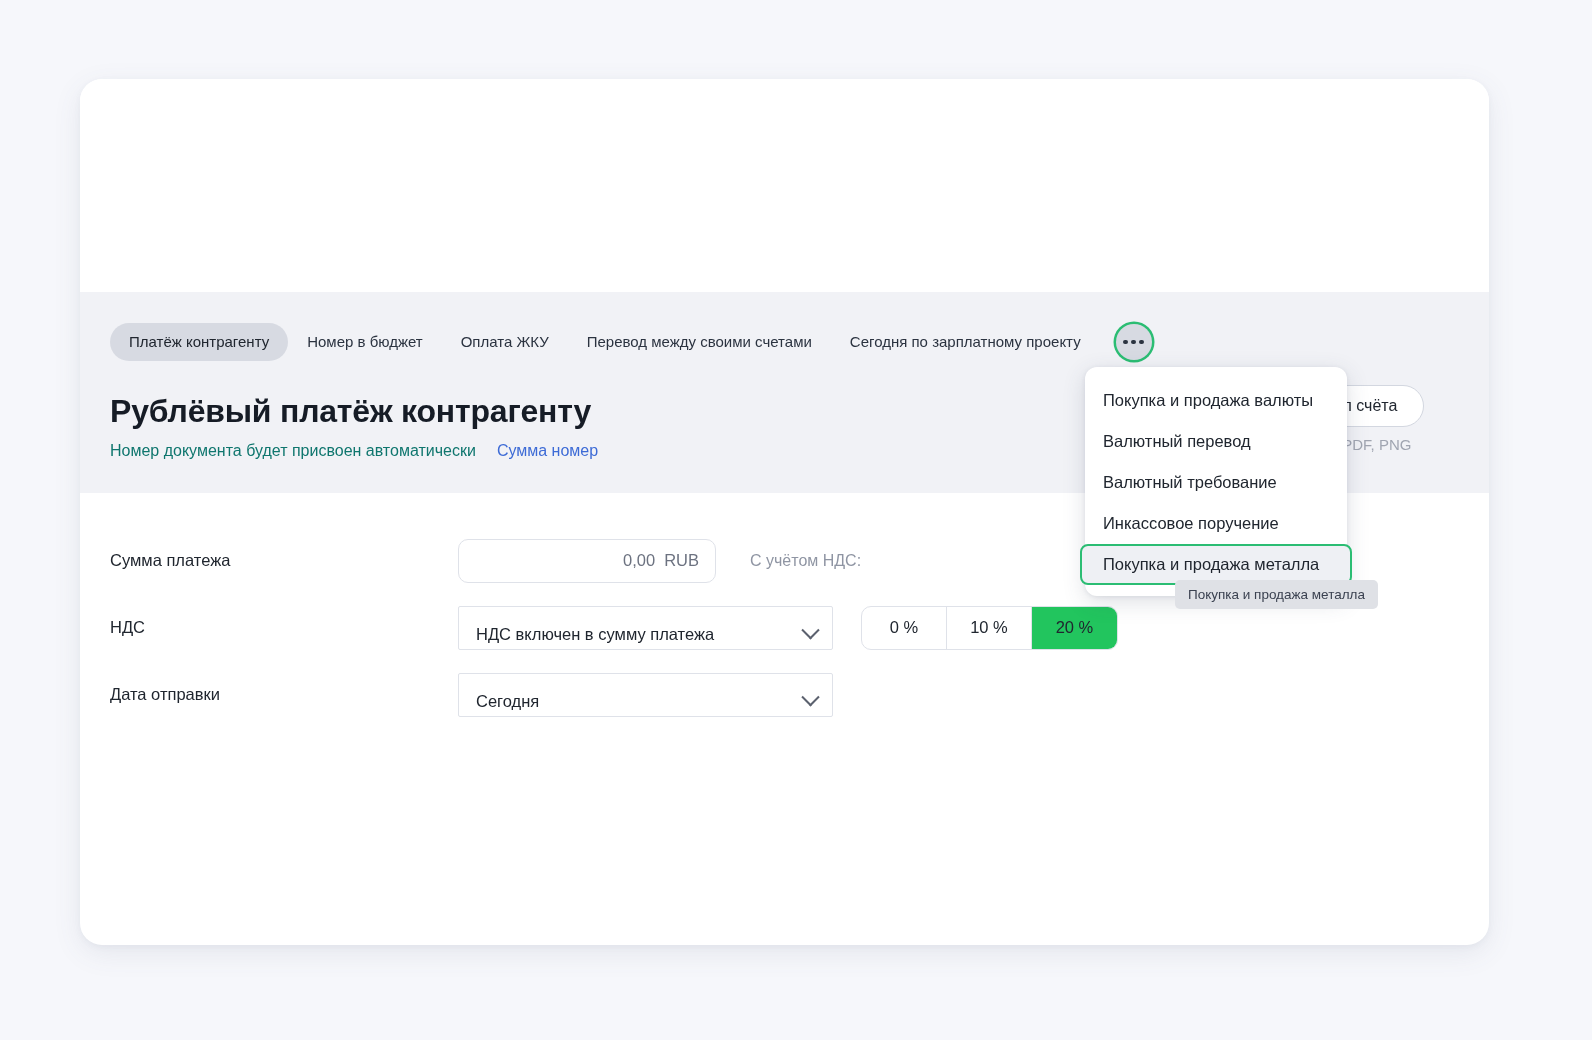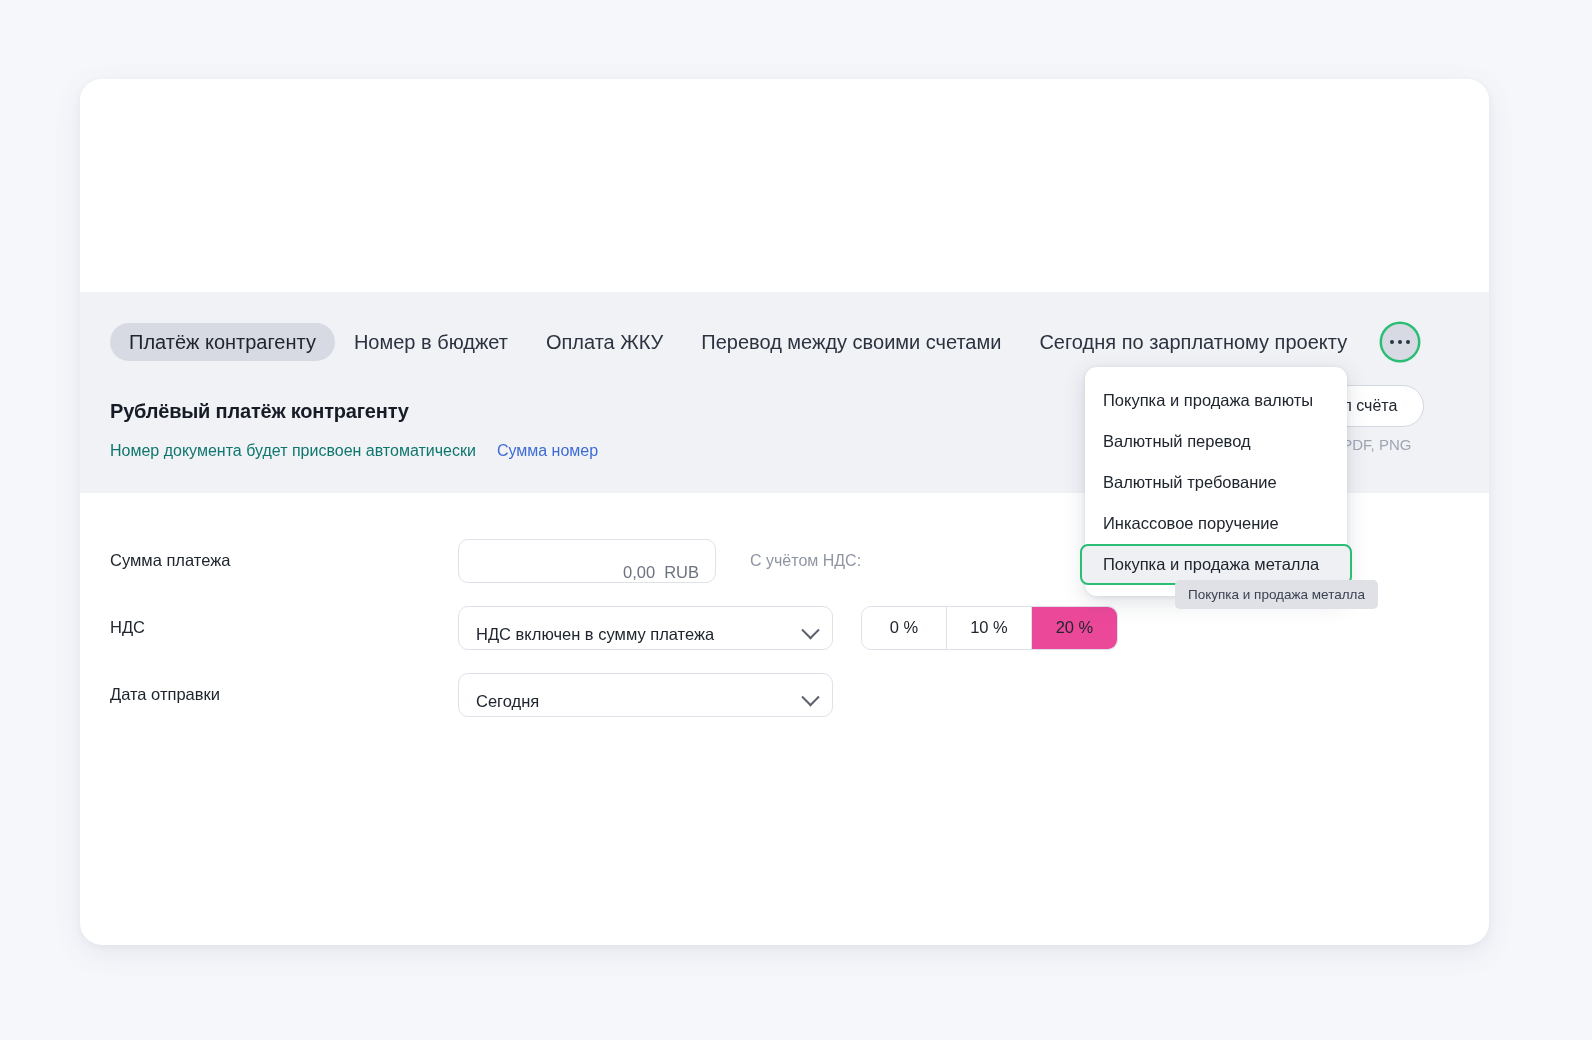--- a/index.html
+++ b/index.html
@@ -50,21 +50,21 @@
 
   
   .tabs {
     display: flex;
     align-items: center;
     padding: 26px 30px 0 30px;
     height: 74px;
     gap: 0px;
   }
   .tab {
-    font-size: 20px;
+    font-size: 15px;
     color: #2b3340;
     padding: 8px 19px;
     border-radius: 20px;
     white-space: nowrap;
     cursor: pointer;
     line-height: 22px;
   }
   .tab.selected {
     background: #d7dae2;
     color: #20262f;
@@ -88,21 +88,21 @@
     height: 4.5px;
     border-radius: 50%;
     background: #2b3340;
   }
 
   
   .title-block {
     padding: 28px 30px 0 30px;
   }
   .page-title {
-    font-size: 20px;
+    font-size: 32px;
     font-weight: bold;
     color: #161c26;
     letter-spacing: -0.2px;
     line-height: 34px;
   }
   .subtitle-row {
     margin-top: 12px;
     display: flex;
     align-items: baseline;
     gap: 21px;
@@ -159,40 +159,40 @@
     gap: 28px;
   }
 
   .amount-input {
     width: 258px;
     height: 44px;
     border: 1.5px solid #dfe2e9;
     border-radius: 10px;
     background: #fff;
     display: flex;
-    align-items: flex-end;
+    align-items: center;
     justify-content: flex-end;
     padding-right: 16px;
     font-size: 16.5px;
     color: #6c7280;
     gap: 9px;
     cursor: text;
   }
   .vat-note {
     font-size: 16px;
     color: #8f95a3;
     white-space: nowrap;
     margin-left: 6px;
   }
 
   .select-box {
     width: 375px;
     height: 44px;
     border: 1.5px solid #dfe2e9;
-    border-radius: 10px;
+    border-radius: 2px;
     background: #fff;
     display: flex;
     align-items: center;
     justify-content: space-between;
     padding: 14px 15px 0 17px;
     font-size: 16.5px;
     color: #20262f;
     cursor: pointer;
   }
   .chev {
@@ -216,21 +216,21 @@
     width: 85px;
     display: flex;
     align-items: center;
     justify-content: center;
     font-size: 16.5px;
     color: #20262f;
     border-right: 1.5px solid #dfe2e9;
     cursor: pointer;
   }
   .seg:last-child { border-right: none; }
-  .seg.active { background: #ec4899; }
+  .seg.active { background: #22c55e; }
 
   
   .menu {
     position: absolute;
     left: 1085px;
     top: 367px;
     width: 262px;
     background: #ffffff;
     border-radius: 12px;
     box-shadow: 0 6px 22px rgba(60, 70, 95, 0.17),

